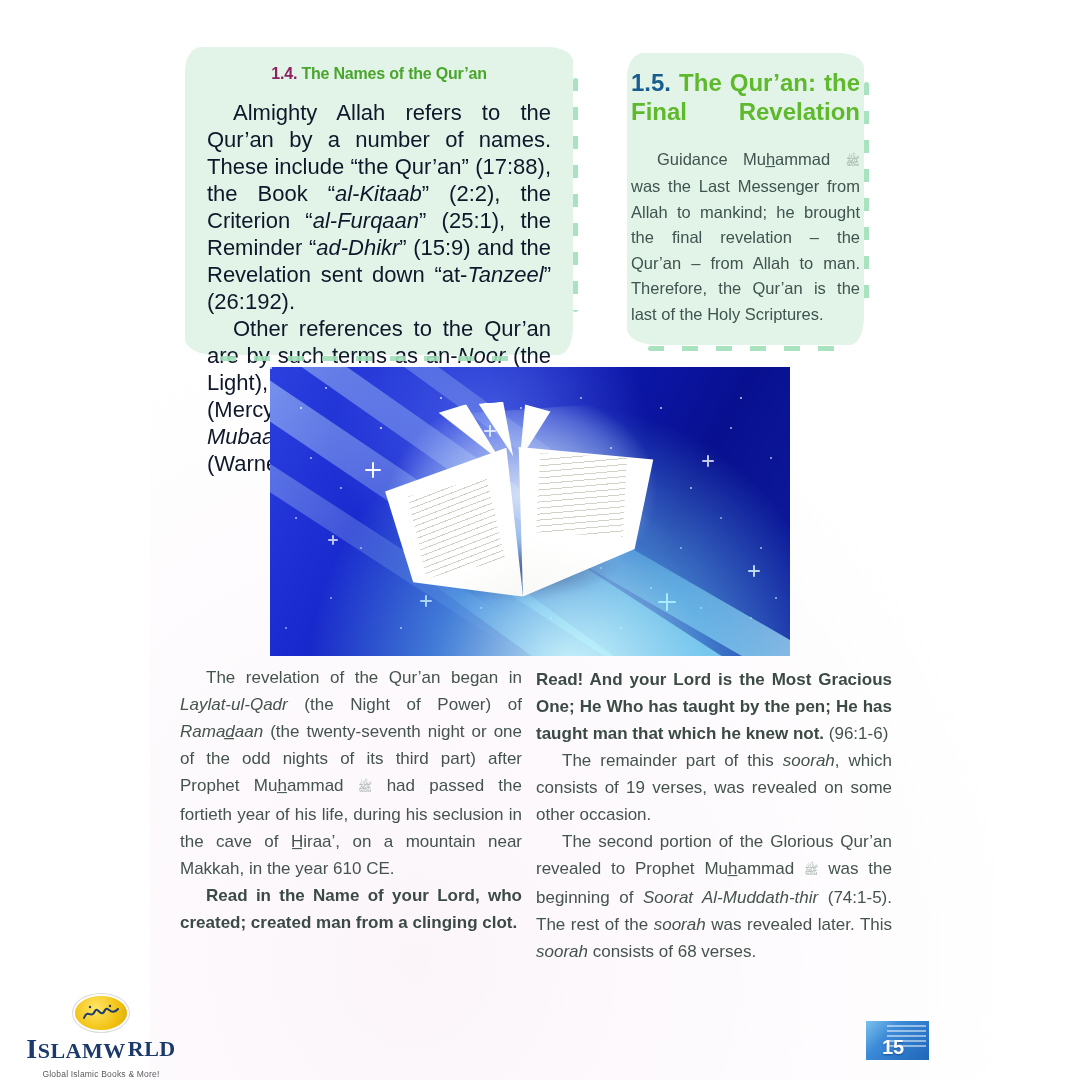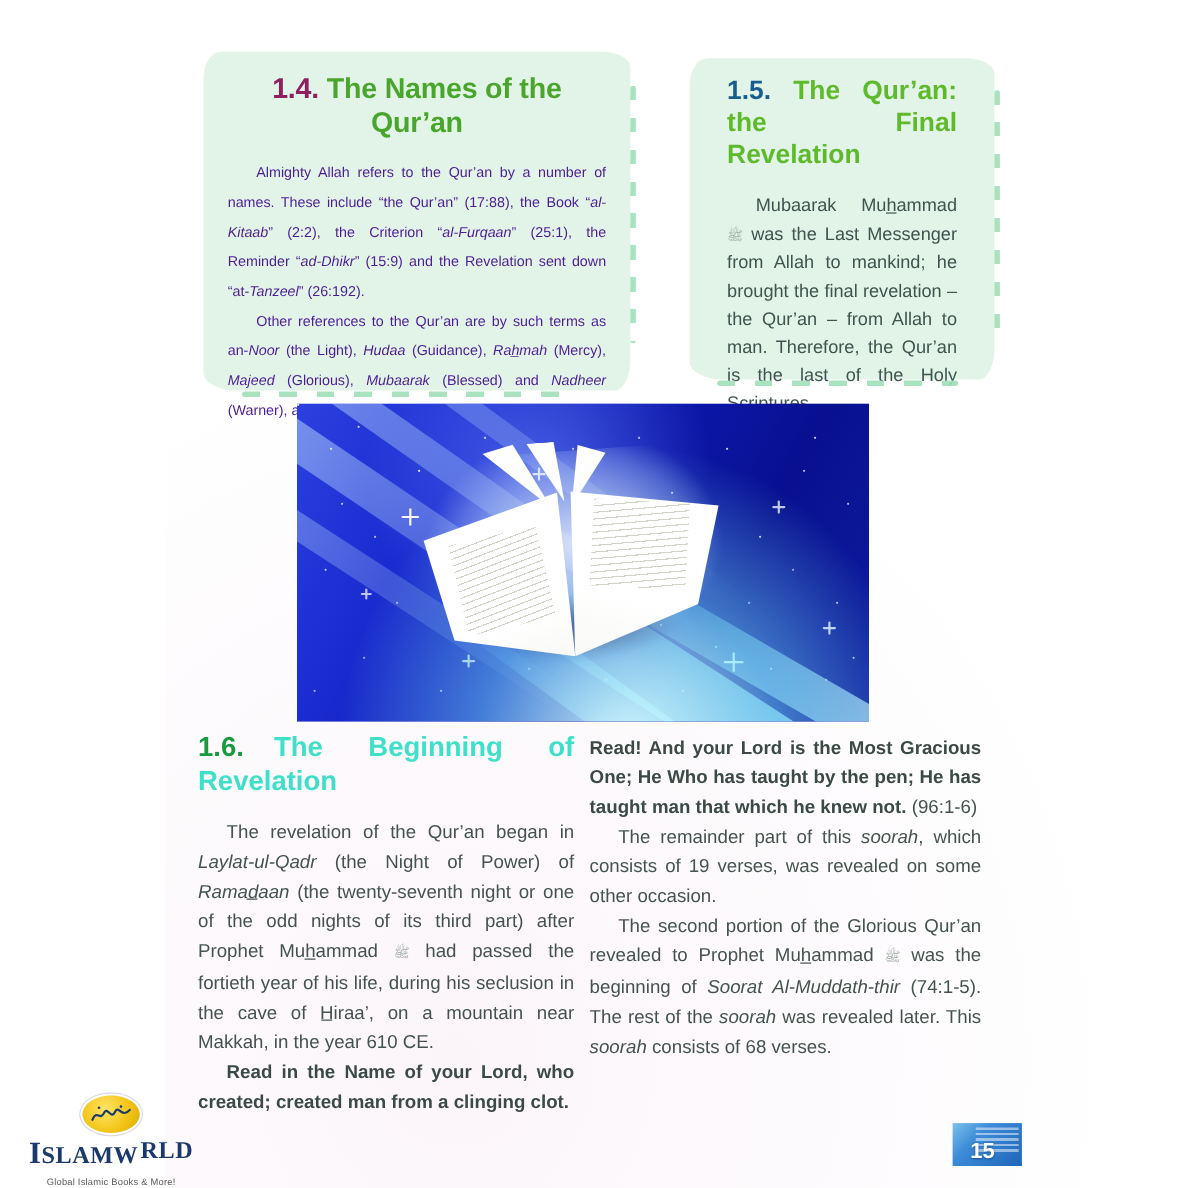--- a/index.html
+++ b/index.html
@@ -8,30 +8,30 @@
   .tint{position:absolute;left:150px;top:300px;width:880px;height:780px;
         background:radial-gradient(ellipse at 30% 85%,rgba(248,237,246,.55),transparent 70%);pointer-events:none;}
 
   
   .gbox{position:absolute;background:#e2f4e7;border-radius:16px 26px 14px 30px / 24px 14px 28px 16px;}
   .gbox::after{content:"";position:absolute;left:9%;right:12%;bottom:-6px;height:5px;border-radius:3px;
         background:repeating-linear-gradient(90deg,#9fdfb8 0 16px,transparent 16px 34px);opacity:.9;}
   .gbox::before{content:"";position:absolute;top:10%;bottom:14%;right:-5px;width:5px;border-radius:3px;
         background:repeating-linear-gradient(180deg,#9fdfb8 0 13px,transparent 13px 29px);opacity:.9;}
   .box14{left:185px;top:47px;width:388px;height:308px;padding:18px 22px 14px;box-sizing:border-box;}
-  .box15{left:627px;top:53px;width:277px;height:292px;padding:16px 34px 12px;box-sizing:border-box;}
+  .box15{left:627px;top:53px;width:237px;height:292px;padding:16px 4px 12px;box-sizing:border-box;}
 
   h2{margin:0;font-weight:bold;}
-  .h14{font-size:26px;text-align:center;margin-bottom:16px;letter-spacing:-.2px;}
+  .h14{font-size:16px;text-align:center;margin-bottom:16px;letter-spacing:-.2px;}
   .h15{font-size:24px;line-height:1.2;text-align:justify;text-align-last:justify;margin-bottom:20px;}
   .num14{color:#8e2060;} .t14{color:#4aa52c;}
   .num15{color:#175e8f;} .t15{color:#5fb92d;}
 
   .bp{margin:0;text-align:justify;text-indent:26px;}
-  .box14 .bp{font-size:13px;line-height:27px;color:#4c1d95;}
+  .box14 .bp{font-size:22px;line-height:27px;color:#0f172a;}
   .box15 .bp{font-size:16.5px;line-height:25.5px;color:#3f5450;}
 
   .seg-i{font-style:italic;}
   .seg-b{font-weight:bold;color:#3c4a46;}
   .seg-h{font-size:12px;color:#98a7a1;letter-spacing:-1px;}
 
   
   .photo{position:absolute;left:270px;top:367px;width:520px;height:289px;overflow:hidden;
     background:
       radial-gradient(circle at 42% 22%,rgba(110,140,255,.55),transparent 42%),
@@ -104,21 +104,21 @@
   .h17{font-size:25px;margin:22px 0 20px;text-indent:26px;}
   .num17{color:#e8813a;} .t17{color:#2b6cc8;}
   .vrs{font-weight:bold;color:#3c4a46;}
 
   
   .logo{position:absolute;left:30px;top:996px;width:142px;text-align:center;}
   .logo-oval{position:relative;width:52px;height:34px;margin:0 auto;border-radius:50%;
       background:radial-gradient(circle at 40% 35%,#ffe566,#f2c212 60%,#d9a70a);
       box-shadow:0 0 0 2px #ffffff,0 0 0 3px #d9d9d9;}
   .logo-oval svg{position:absolute;left:6px;top:6px;}
-  .logo-word{display:flex;align-items:flex-start;justify-content:center;gap:1px;margin-top:3px;
+  .logo-word{display:flex;align-items:center;justify-content:center;gap:1px;margin-top:3px;
       font-family:"Liberation Serif",serif;font-weight:bold;color:#1b3a6b;font-size:22px;letter-spacing:.5px;}
   .logo-word .wl::first-letter{font-size:28px;}
   .globe{position:relative;display:inline-block;width:16px;height:16px;border-radius:50%;background:#1b3a6b;overflow:hidden;top:1px;}
   .globe::before{content:"";position:absolute;left:3px;top:3px;width:10px;height:10px;border-radius:50%;background:#ffffff;}
   .globe::after{content:"";position:absolute;left:7px;top:2px;width:10px;height:10px;border-radius:50%;background:#1b3a6b;}
   .logo-tag{font-size:8.5px;color:#5a5a5a;margin-top:4px;letter-spacing:.2px;}
 
   .pagenum{position:absolute;left:866px;top:1021px;width:63px;height:39px;overflow:hidden;
       background:linear-gradient(135deg,#7cc2ea 0%,#3c8ad8 35%,#1f66b8 100%);}
   .pagenum::before{content:"";position:absolute;left:34%;top:4px;right:3px;bottom:12px;
@@ -133,21 +133,21 @@
   <div class="tint"></div>
 
   <section class="gbox box14">
     <h2 class="h14"><span class="num14">1.4.</span> <span class="t14">The Names of the Qur’an</span></h2>
     <p class="bp"><span>Almighty Allah refers to the Qur’an by a number of names. These include “the Qur’an” (17:88), the Book “</span><span class="seg-i">al-Kitaab</span><span>” (2:2), the Criterion “</span><span class="seg-i">al-Furqaan</span><span>” (25:1), the Reminder “</span><span class="seg-i">ad-Dhikr</span><span>” (15:9) and the Revelation sent down “at-</span><span class="seg-i">Tanzeel</span><span>” (26:192).</span></p>
     <p class="bp"><span>Other references to the Qur’an are by such terms as an-</span><span class="seg-i">Noor</span><span> (the Light), </span><span class="seg-i">Hudaa</span><span> (Guidance), </span><span class="seg-i">Rah̲mah</span><span> (Mercy), </span><span class="seg-i">Majeed</span><span> (Glorious), </span><span class="seg-i">Mubaarak</span><span> (Blessed) and </span><span class="seg-i">Nadheer</span><span> (Warner), among other names.</span></p>
   </section>
 
   <section class="gbox box15">
     <h2 class="h15"><span class="num15">1.5.</span> <span class="t15">The Qur’an: the Final Revelation</span></h2>
-    <p class="bp"><span>Mubaarak Muh̲ammad </span><span class="seg-h">ﷺ</span><span> was the Last Messenger from Allah to mankind; he brought the final revelation – the Qur’an – from Allah to man. Therefore, the Qur’an is the last of the Holy Scriptures.</span></p>
+    <p class="bp"><span>Guidance Muh̲ammad </span><span class="seg-h">ﷺ</span><span> was the Last Messenger from Allah to mankind; he brought the final revelation – the Qur’an – from Allah to man. Therefore, the Qur’an is the last of the Holy Scriptures.</span></p>
   </section>
 
   <div class="photo">
     <div class="beam b1"></div>
     <div class="beam b2"></div>
     <div class="beam b3"></div>
     <div class="beam b4"></div>
     <div class="stars"></div>
     <i class="sp s1"></i>
     <i class="sp s2"></i>
@@ -168,21 +168,20 @@
       <div class="pg fanB"></div>
       <div class="pg fanC"></div>
       <div class="pg pgL"></div>
       <div class="pg pgR"></div>
       <div class="pgtxt txL"></div>
       <div class="pgtxt txR"></div>
     </div>
   </div>
 
   <section class="colL col">
-    <h2 class="h16"><span class="num16">1.6.</span> <span class="t16">The Beginning of Revelation</span></h2>
     <p><span>The revelation of the Qur’an began in </span><span class="seg-i">Laylat-ul-Qadr</span><span> (the Night of Power) of </span><span class="seg-i">Ramad̲aan</span><span> (the twenty-seventh night or one of the odd nights of its third part) after Prophet Muh̲ammad </span><span class="seg-h">ﷺ</span><span> had passed the fortieth year of his life, during his seclusion in the cave of H̲iraa’, on a mountain near Makkah, in the year 610 CE.</span></p>
     <p class="vrs"><span class="seg-b">Read in the Name of your Lord, who created; created man from a clinging clot.</span></p>
   </section>
 
   <section class="colR col">
     <p style="text-indent:0;"><span class="seg-b">Read! And your Lord is the Most Gracious One; He Who has taught by the pen; He has taught man that which he knew not.</span><span> (96:1-6)</span></p>
     <p><span>The remainder part of this </span><span class="seg-i">soorah</span><span>, which consists of 19 verses, was revealed on some other occasion.</span></p>
     <p><span>The second portion of the Glorious Qur’an revealed to Prophet Muh̲ammad </span><span class="seg-h">ﷺ</span><span> was the beginning of </span><span class="seg-i">Soorat Al-Muddath-thir</span><span> (74:1-5). The rest of the </span><span class="seg-i">soorah</span><span> was revealed later. This </span><span class="seg-i">soorah</span><span> consists of 68 verses.</span></p>
   </section>
 

